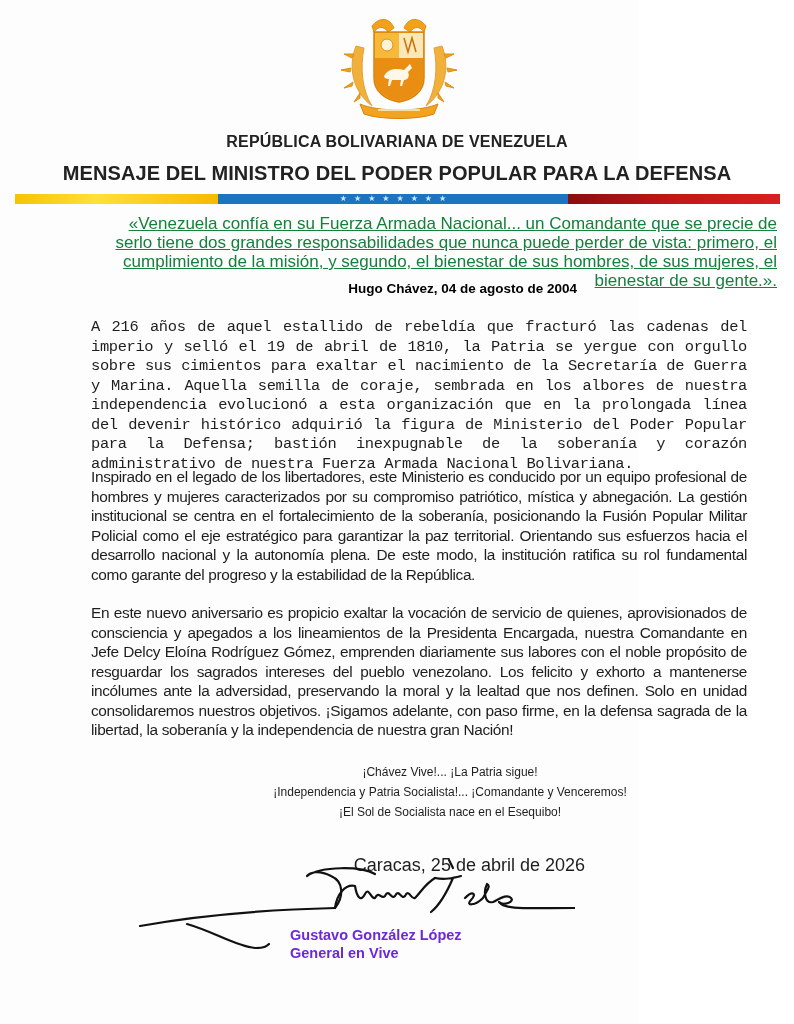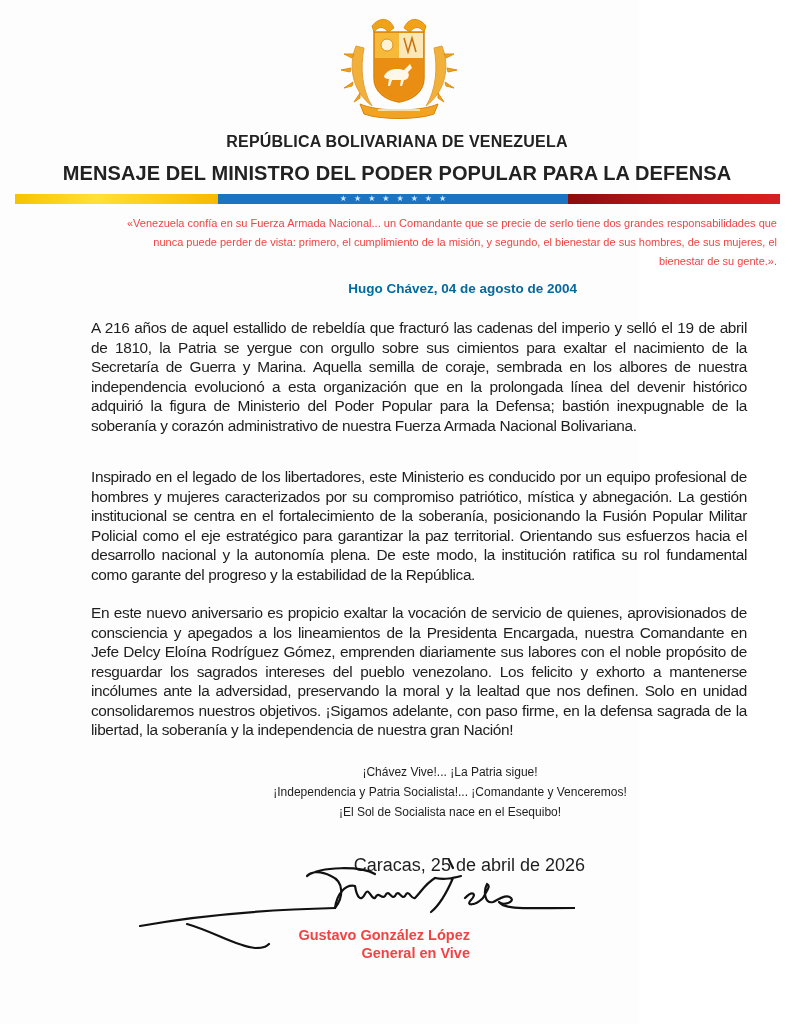--- a/index.html
+++ b/index.html
@@ -6,30 +6,30 @@
   body { width:794px; height:1024px; position:relative; overflow:hidden; color:#1a1a1a; }
   .page { position:absolute; left:0; top:0; width:639px; height:1024px; background:#fdfdfd; }
   .crest { position:absolute; left:338px; top:6px; width:122px; height:118px; }
   .h1 { position:absolute; left:0; width:794px; text-align:center; font-family:"Liberation Sans", sans-serif; font-weight:bold; color:#222; }
   .h1.a { top:133px; font-size:16px; letter-spacing:0.2px; }
   .h1.b { top:162px; font-size:20px; letter-spacing:0.1px; }
   .flag { position:absolute; top:194px; height:10px; left:15px; width:765px; display:flex; }
   .flag .y { width:203px; background:linear-gradient(90deg,#f5c400,#ffe03a 40%,#f7b900); }
   .flag .b { width:350px; background:#1c73c0; position:relative; display:flex; justify-content:center; align-items:center; gap:7px; color:#cfe6ff; font-size:8px; line-height:10px; }
   .flag .r { width:212px; background:linear-gradient(90deg,#8c0c0c,#c01818 50%,#d92020); }
-  .quote { position:absolute; left:110px; top:214px; width:667px; text-align:right; font-family:"Liberation Sans", sans-serif; font-size:11px; line-height:19px; color:#ef4444; }
-  .quote-author { position:absolute; right:62px; top:281px; font-family:"Liberation Sans", sans-serif; font-weight:bold; font-size:13.5px; color:#0369a1; }
+  .quote { position:absolute; left:110px; top:214px; width:667px; text-align:right; font-family:"Liberation Sans", sans-serif; font-size:17px; line-height:19px; color:#15803d;text-decoration:underline; }
+  .quote-author { position:absolute; right:62px; top:281px; font-family:"Liberation Sans", sans-serif; font-weight:bold; font-size:13.5px; color:#000000; }
   .para { position:absolute; left:91px; width:656px; font-family:"Liberation Sans", sans-serif; font-size:15.4px; line-height:19.5px; text-align:justify; color:#1e1e1e; letter-spacing:-0.35px; }
-  .p1 { top:318px; }
+  .p1 { top:318px;font-family:Liberation Mono, monospace; }
   .p2 { top:467px; }
   .p3 { top:603px; }
   .slogans { position:absolute; left:250px; top:763px; width:400px; text-align:center; font-family:"Liberation Sans", sans-serif; font-size:12px; line-height:19.8px; color:#1e1e1e; }
   .place-date { position:absolute; right:54px; top:855px; font-family:"Liberation Sans", sans-serif; font-size:18px; color:#1e1e1e; }
   .signature { position:absolute; left:135px; top:858px; width:440px; height:105px; }
-  .signer { position:absolute; left:290px; top:926px; width:180px; text-align:right; font-family:"Liberation Sans", sans-serif; font-weight:bold; font-size:14.5px; line-height:18px; color:#ef4444; }
+  .signer { position:absolute; left:290px; top:926px; width:180px; text-align:left; font-family:"Liberation Sans", sans-serif; font-weight:bold; font-size:14.5px; line-height:18px; color:#6d28d9; }
 </style>
 </head>
 <body>
 
 <div class="page">
 
   <svg class="crest" viewBox="0 0 122 118">
     <g fill="#f0a318" stroke="#e08e10" stroke-width="1">
 
       <path d="M18 40 C10 60 14 85 34 100 C24 84 22 62 26 42 Z" opacity="0.85"></path>

